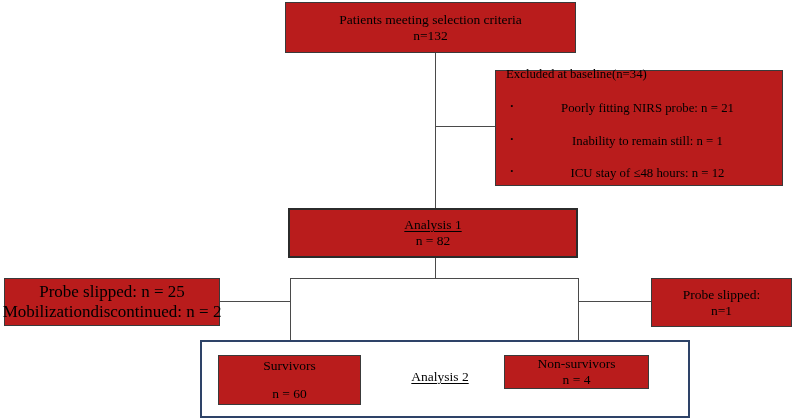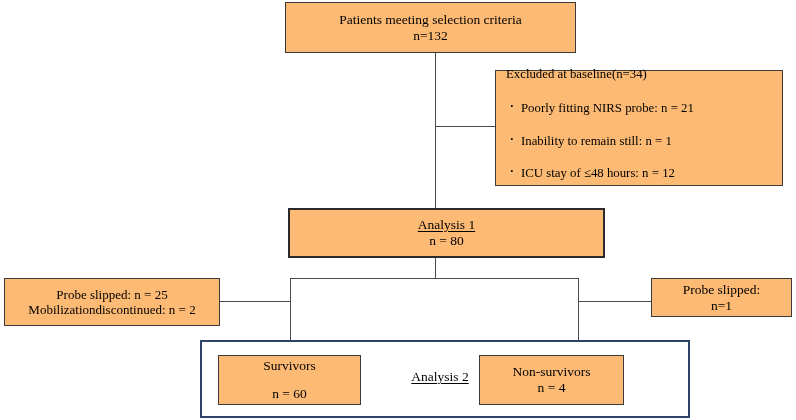--- a/index.html
+++ b/index.html
@@ -13,21 +13,21 @@
     height: 420px;
     background: #ffffff;
     font-family: "Liberation Serif", "DejaVu Serif", serif;
     color: #000000;
     overflow: hidden;
   }
   .box {
     position: absolute;
     box-sizing: border-box;
     border: 1px solid #3a3a3a;
-    background: #fdba74;
+    background: #b91c1c;
     display: flex;
     flex-direction: column;
     align-items: center;
     justify-content: center;
     text-align: center;
     font-size: 13.5px;
     line-height: 1.18;
     z-index: 3;
   }
   .box .ln { display: block; white-space: nowrap; }
@@ -49,58 +49,59 @@
   #box-excluded .hdr { display:block; white-space: nowrap; margin-bottom: 2px;}
   #box-excluded ul {
     list-style: none; margin: 0; padding: 0;
     width: 100%;
   }
   #box-excluded li {
     position: relative;
     padding-left: 15px;
     margin-top: 17px;
     white-space: nowrap;
+    text-align: center;
   }
   #box-excluded li:before {
     content: "\00B7";
     position: absolute;
     left: 3px; top: -3px;
     font-size: 17px;
     line-height: 1;
   }
 
   
-  #box-analysis1 { left: 288px; top: 208px; width: 317px; height: 50px; }
+  #box-analysis1 { left: 288px; top: 208px; width: 290px; height: 50px; }
 
   
   #box-left {
     left: 4px; top: 278px; width: 216px; height: 48px;
-    font-size: 13px;
+    font-size: 17px;
   }
   
-  #box-right { left: 651px; top: 278px; width: 141px; height: 39px; }
+  #box-right { left: 651px; top: 278px; width: 141px; height: 49px; }
 
   
   #box-analysis2-group {
     position: absolute;
     left: 200px; top: 340px; width: 490px; height: 78px;
     box-sizing: border-box;
     border: 2px solid #2e4368;
     background: #ffffff;
     z-index: 2;
   }
   #label-analysis2 {
     position: absolute;
     left: 380px; top: 369px; width: 120px;
     text-align: center;
     font-size: 13.5px;
     z-index: 4;
   }
   #box-survivors { left: 218px; top: 355px; width: 143px; height: 50px; gap: 12px; }
-  #box-nonsurvivors { left: 479px; top: 355px; width: 145px; height: 50px; }
+  #box-nonsurvivors { left: 504px; top: 355px; width: 145px; height: 34px; }
 
   
   .line { position: absolute; background: #4a4a4a; z-index: 1; }
   .vline { width: 1px; }
   .hline { height: 1px; }
 
   #ln-top-down      { left: 435px; top: 53px;  height: 156px; }
   #ln-excl-branch   { left: 436px; top: 126px; width: 60px; }
   #ln-a1-down       { left: 435px; top: 258px; height: 21px; }
   #ln-split-bar     { left: 290px; top: 278px; width: 289px; }
@@ -134,21 +135,21 @@
     <span class="hdr">Excluded at baseline(n=34)</span>
     <ul>
       <li>Poorly fitting NIRS probe: n = 21</li>
       <li>Inability to remain still: n = 1</li>
       <li>ICU stay of ≤48 hours: n = 12</li>
     </ul>
   </div>
 
   <div class="box box-thick" id="box-analysis1">
     <span class="ln u">Analysis 1</span>
-    <span class="ln">n = 80</span>
+    <span class="ln">n = 82</span>
   </div>
 
   <div class="box" id="box-left">
     <span class="ln">Probe slipped: n = 25</span>
     <span class="ln">Mobilizationdiscontinued:   n = 2</span>
   </div>
 
   <div class="box" id="box-right">
     <span class="ln">Probe slipped:</span>
     <span class="ln">n=1</span>

